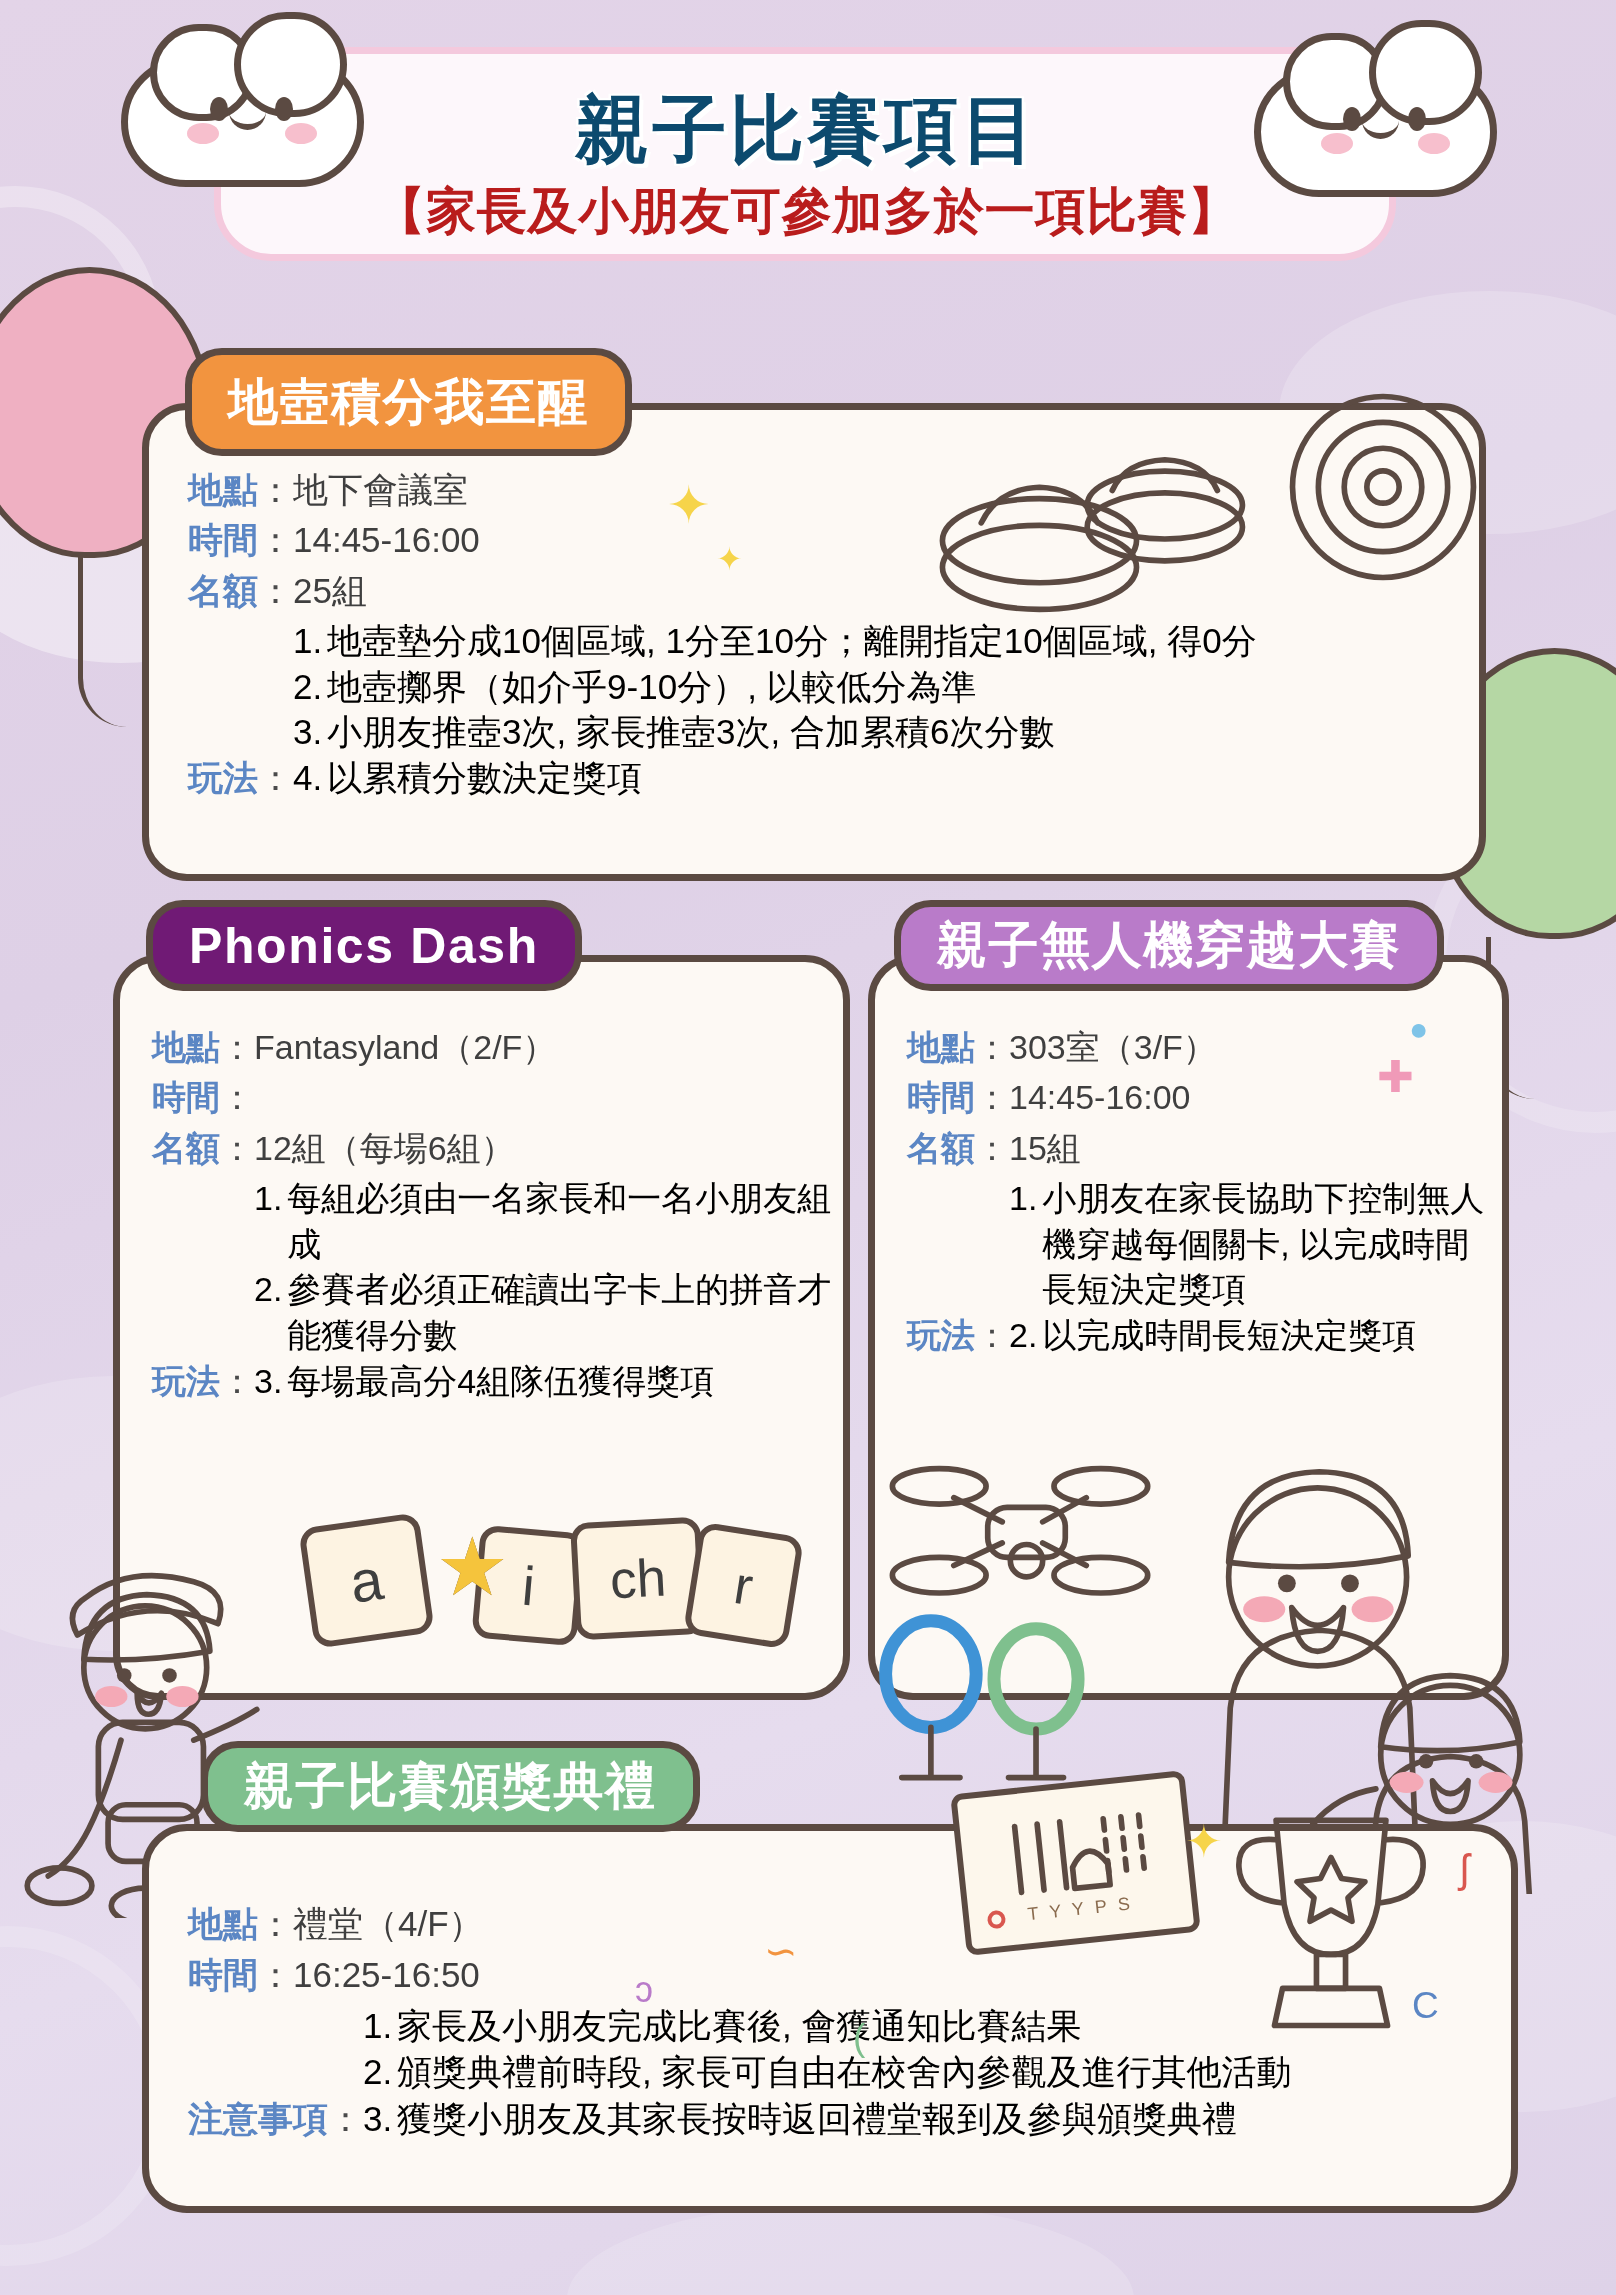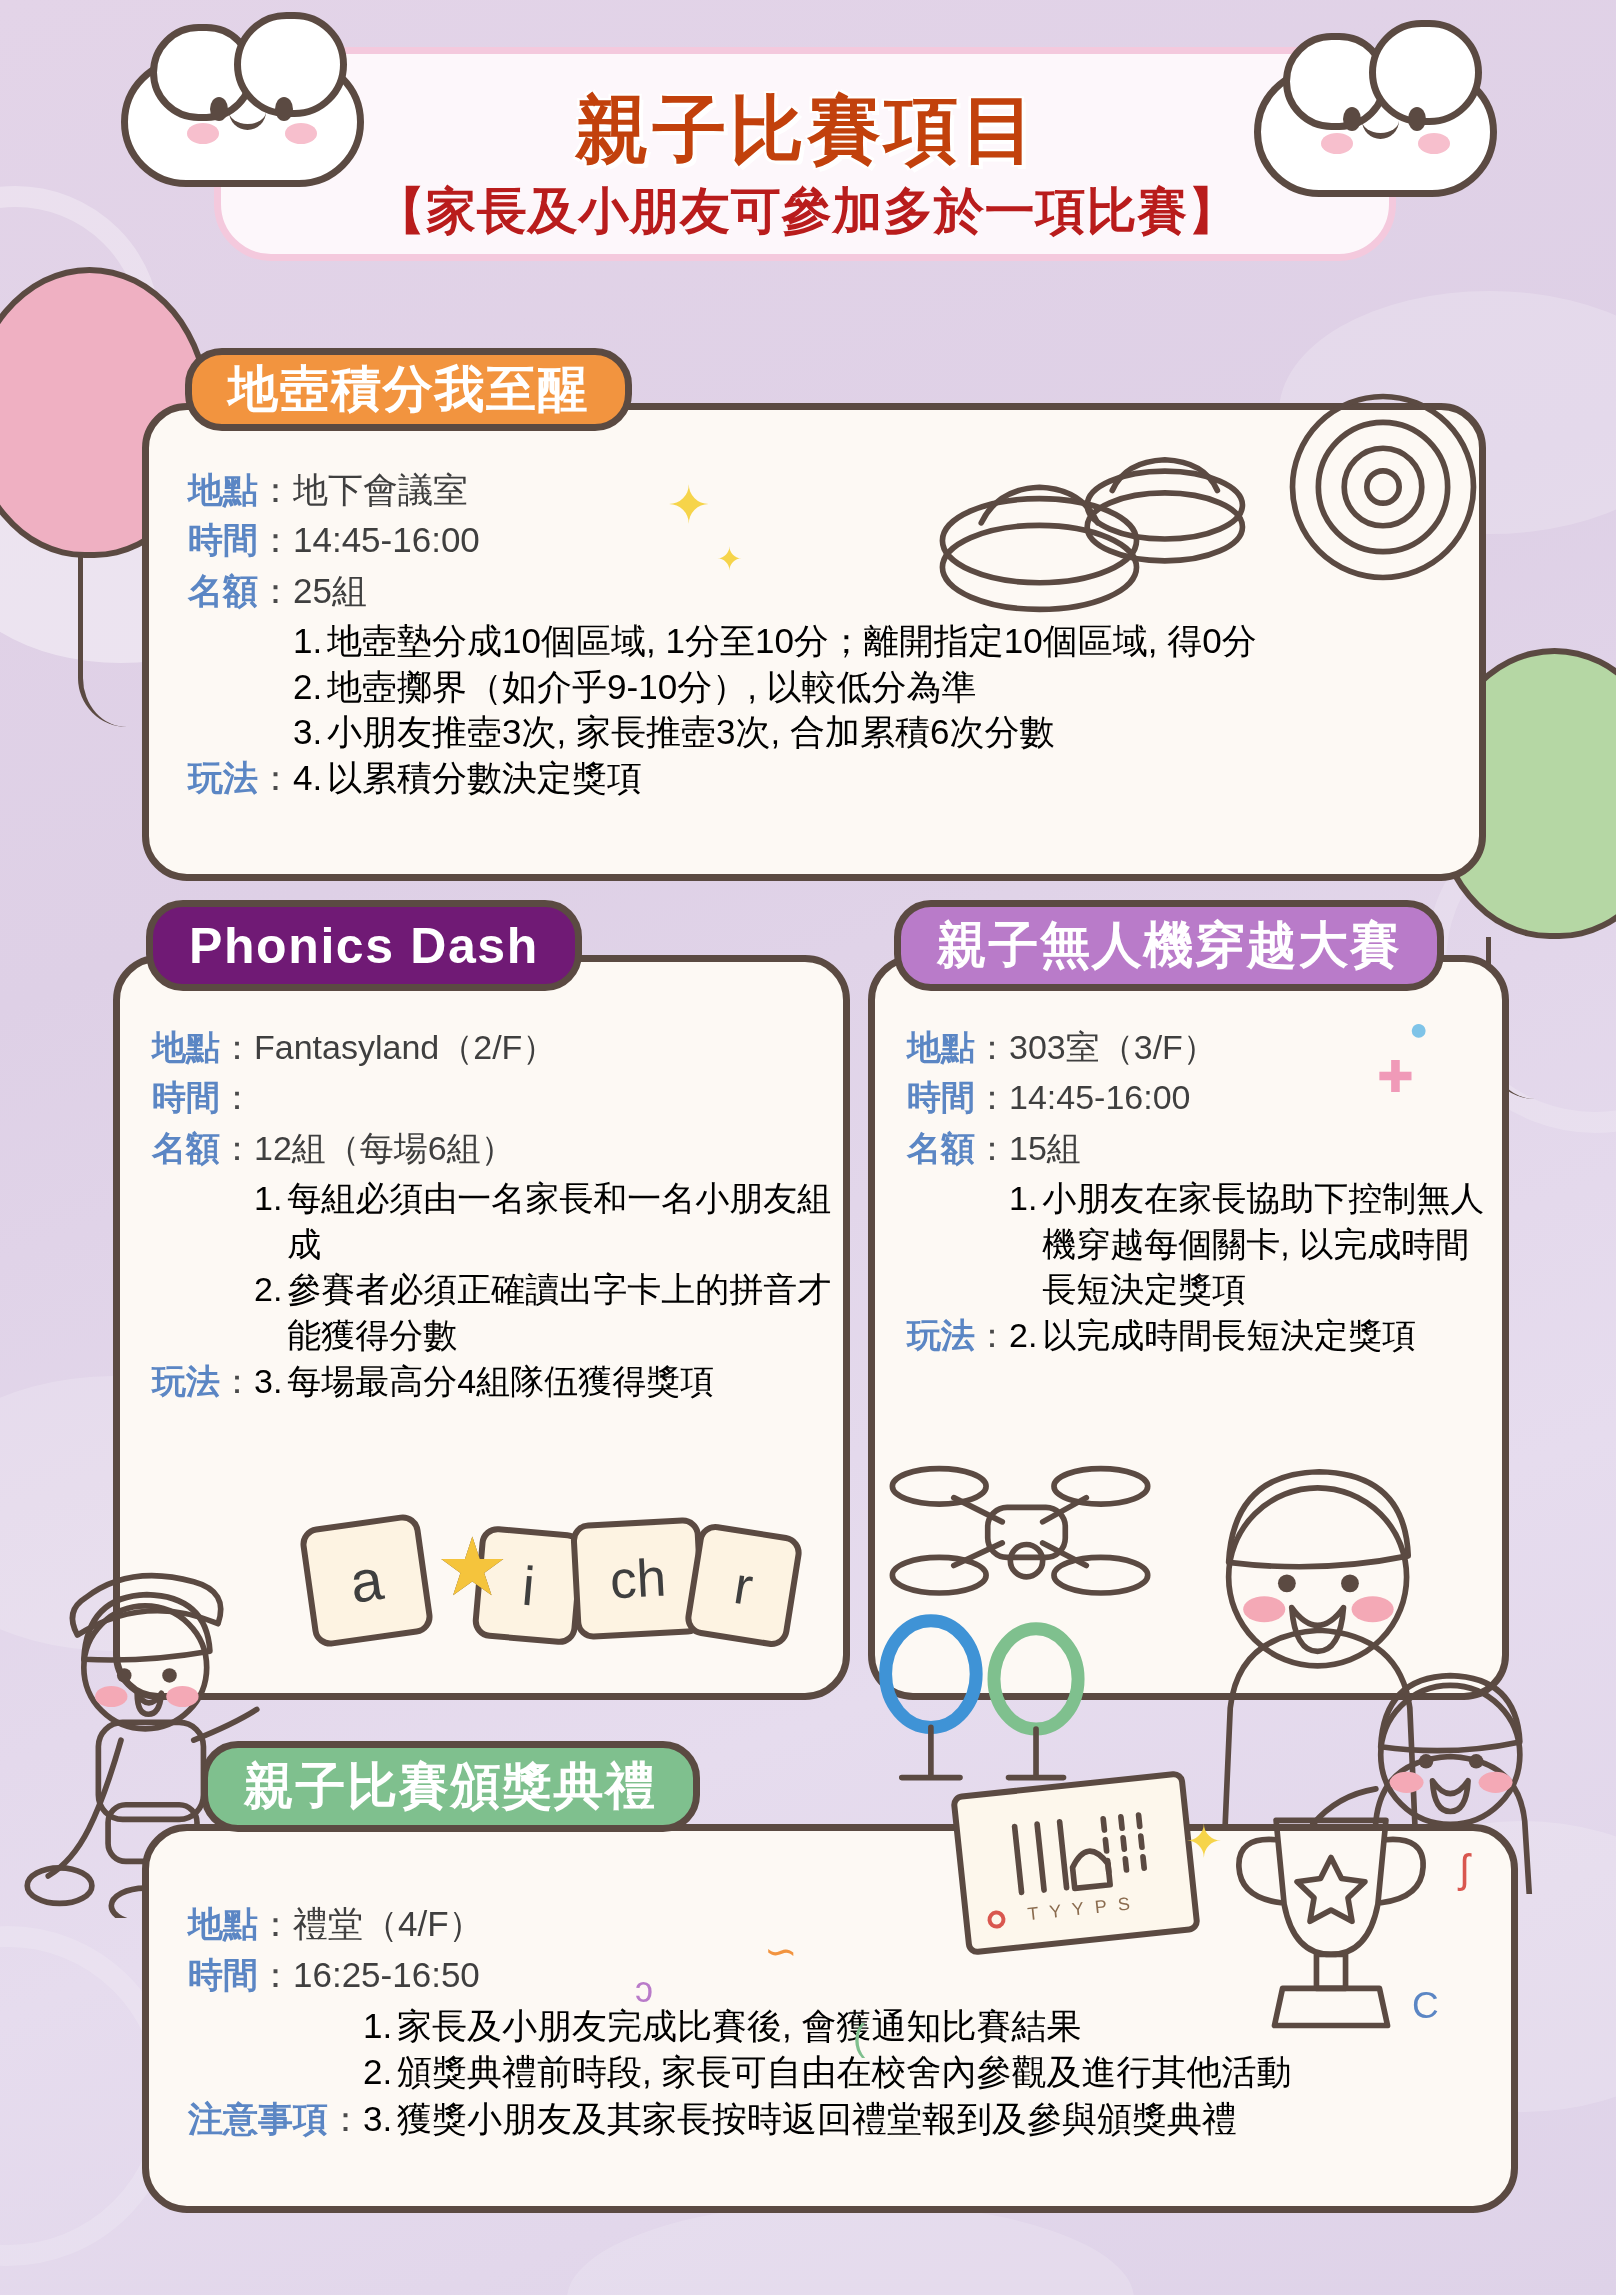--- a/index.html
+++ b/index.html
@@ -43,21 +43,21 @@
     border: 7.3px solid #f4c9dd;
     border-radius: 57px;
   }
   .header-title {
     position: absolute;
     left: 0; top: 42px;
     width: 1388px;
     text-align: center;
     font-size: 74px;
     font-weight: bold;
-    color: #c2410c;
+    color: #0c4a6e;
     letter-spacing: 3.2px;
     text-shadow: 4px 4px 0 #ffffff, -2.4px -2.4px 0 #ffffff, 2.4px -2.4px 0 #ffffff, -2.4px 2.4px 0 #ffffff;
   }
   .header-sub {
     position: absolute;
     left: 0; top: 139px;
     width: 1388px;
     text-align: center;
     font-size: 50px;
     font-weight: bold;
@@ -136,21 +136,21 @@
   }
   .sep { color:#4a4a4a; flex:0 0 auto; }
   .val { color:#3f3f3f; }
   .olist { margin:0; padding:0; list-style:none; }
   .olist li { display:flex; }
   .onum { flex:0 0 auto; padding-right: 4.9px; }
   .otext { flex:1 1 auto; }
 
   
   #card1 { left: 142px; top: 403px; width: 1344px; height: 478px; }
-  #card1-tab { left: 185px; top: 348px; height: 83px; }
+  #card1-tab { left: 185px; top: 348px; height: 108px; }
   #card1 .rows { left: 39px; top: 57px; width: 1263px; font-size: 35px; line-height: 1.30; }
 
   
   #card2 { left: 113px; top: 955px; width: 737px; height: 745px; }
   #card2-tab { left: 146px; top: 900px; height: 91px; }
   #card2 .rows { left: 32px; top: 63px; width: 680px; font-size: 34px; line-height: 1.34; }
 
   
   #card3 { left: 868px; top: 955px; width: 641px; height: 745px; }
   #card3-tab { left: 894px; top: 900px; height: 91px; }

